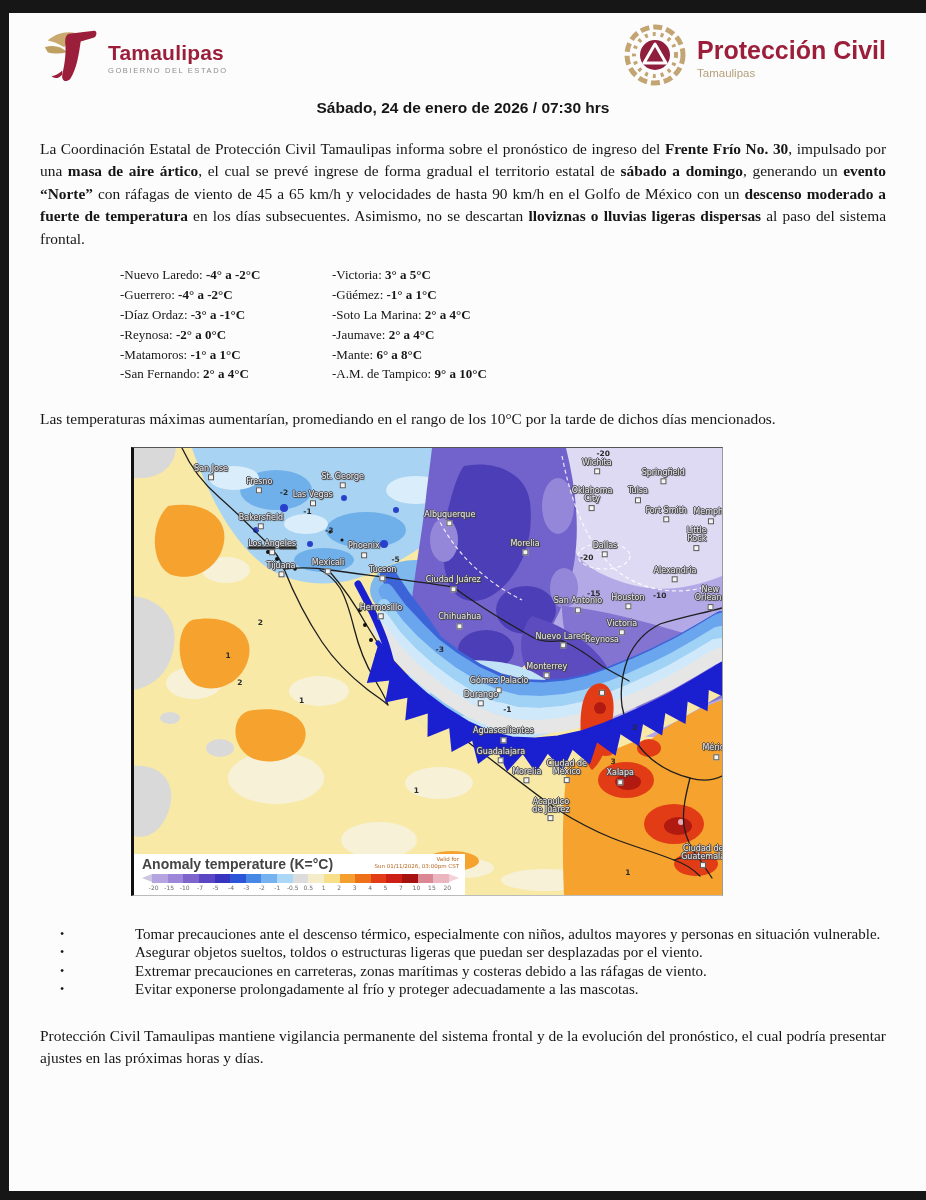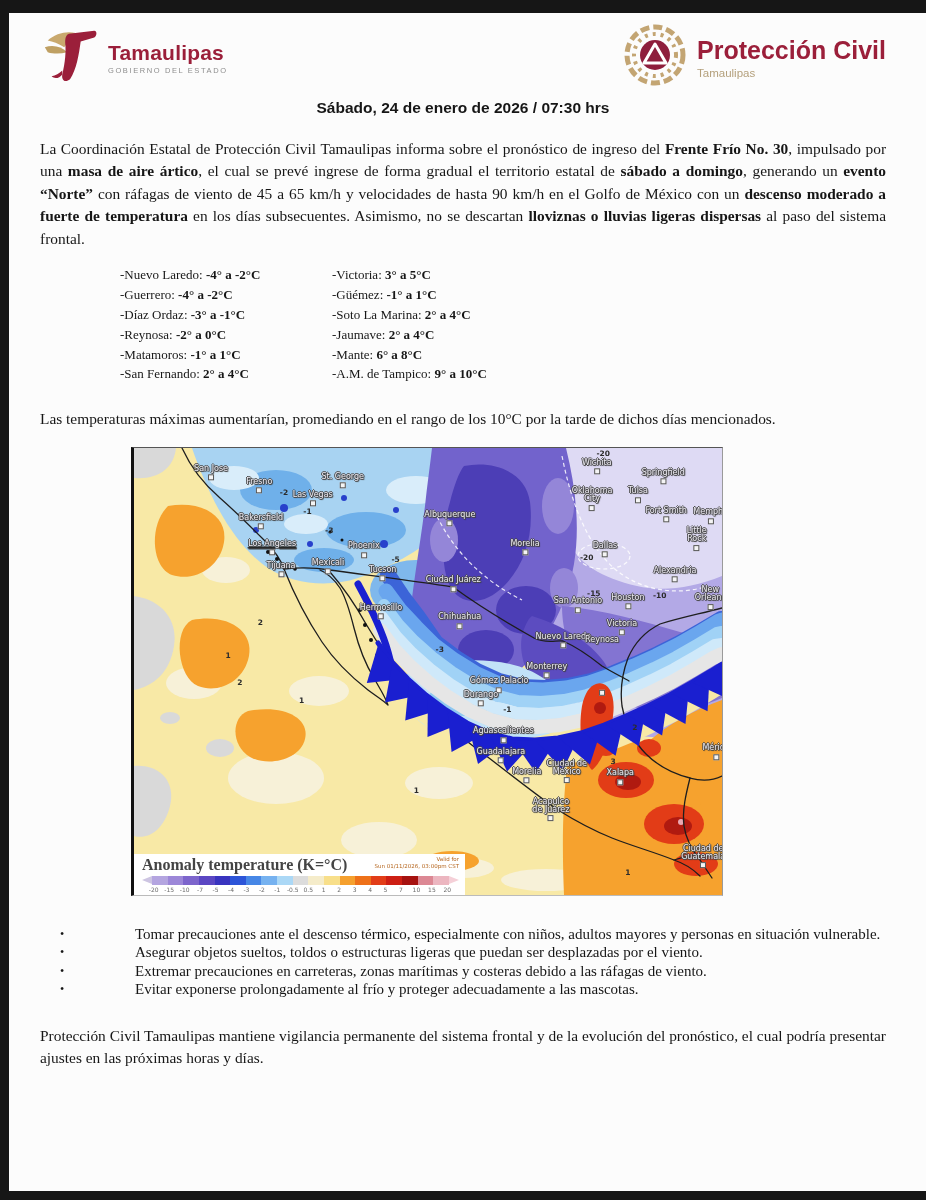--- a/index.html
+++ b/index.html
@@ -50,21 +50,21 @@
   .map svg.basemap{position:absolute;inset:0;width:100%;height:100%;display:block;}
   .map-city{position:absolute;transform:translate(-50%,-50%);display:flex;flex-direction:column;align-items:center;z-index:3;pointer-events:none;}
   .map-city-name{font-family:"DejaVu Sans",sans-serif;font-size:8px;line-height:1.05;color:#eceaf2;white-space:pre-line;text-align:center;
       text-shadow:1px 0 0 #4a4a4a,-1px 0 0 #4a4a4a,0 1px 0 #4a4a4a,0 -1px 0 #4a4a4a,1px 1px 1px #333;}
   .map-city-dot{width:4px;height:4px;background:#f5f5f5;border:1px solid #555;margin-top:1px;}
   .map-contour{position:absolute;transform:translate(-50%,-50%);font-family:"DejaVu Sans",sans-serif;font-size:7.5px;font-weight:bold;color:#2b2b2b;z-index:2;pointer-events:none;}
 
   
   .map-legend{position:absolute;left:0;bottom:0;width:331px;height:41px;background:#fff;z-index:4;padding:2px 6px 2px 8px;box-sizing:border-box;}
   .legend-top{display:flex;justify-content:space-between;align-items:flex-start;}
-  .legend-title{font-family:Liberation Serif, serif;font-weight:bold;font-size:16px;color:#444;}
+  .legend-title{font-family:Liberation Sans, sans-serif;font-weight:bold;font-size:14px;color:#444;}
   .legend-valid{font-family:"DejaVu Sans",sans-serif;font-size:5.5px;color:#b5651d;text-align:right;line-height:1.3;}
   .legend-bar{display:flex;align-items:center;height:9px;margin-top:2px;}
   .cbar-seg{flex:1;height:9px;}
   .cbar-arrow{width:0;height:0;border-top:4.5px solid transparent;border-bottom:4.5px solid transparent;}
   .cbar-arrow.left{border-right:10px solid #cdc5e2;}
   .cbar-arrow.right{border-left:10px solid #f5d0d8;}
   .legend-ticks{display:flex;margin:1px 4px 0 4px;}
   .cbar-tick{flex:1;text-align:center;font-family:"DejaVu Sans",sans-serif;font-size:6px;color:#6b6b6b;}
 </style>
 </head>

